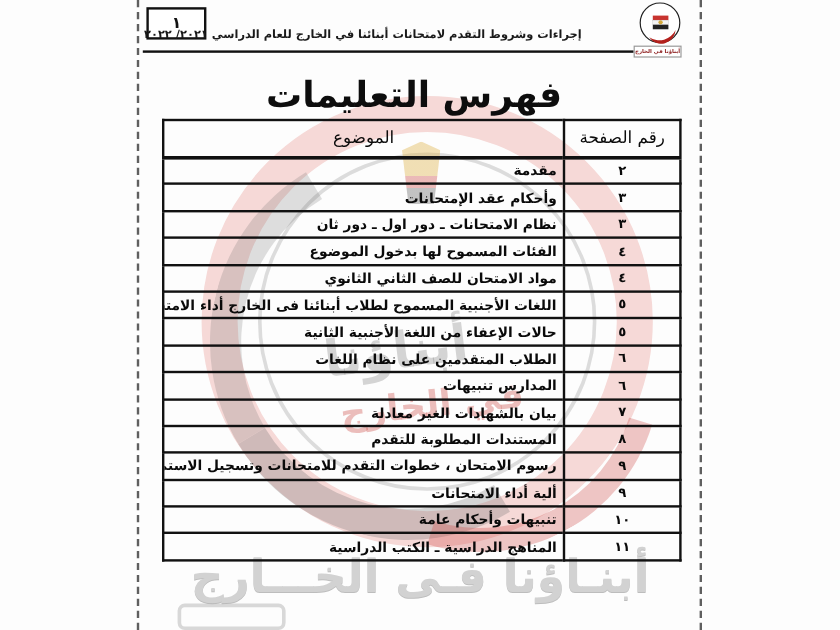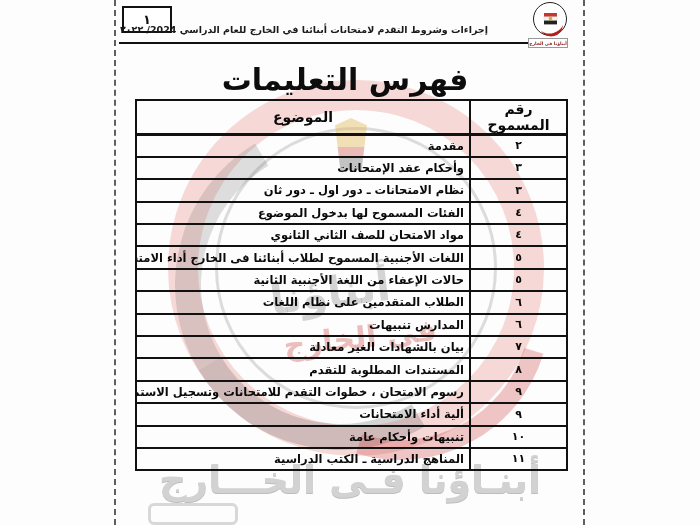--- a/index.html
+++ b/index.html
@@ -68,21 +68,21 @@
                border:3px solid rgba(180,180,180,0.5); border-radius:6px; }
 
   
   table.toc { position:absolute; left:135px; top:99px; width:431px;
               border-collapse:collapse; table-layout:fixed; direction:rtl;
               background:transparent; z-index:4; }
   table.toc col.c-page  { width:97px; }
   table.toc col.c-topic { width:334px; }
   table.toc th, table.toc td { border:2px solid #111; background:transparent;
               color:#0a0a0a; overflow:hidden; }
-  table.toc thead th { height:31px; font-size:14px; font-weight:bold;
+  table.toc thead th { height:31px; font-size:14px; font-weight:normal;
               text-align:center; vertical-align:middle; border-bottom:3.5px solid #111; }
   table.toc tbody td { height:22.4px; font-size:11.5px; font-weight:bold;
               vertical-align:middle; line-height:1.05; }
   table.toc tbody td.page  { text-align:center; font-size:11px; }
   table.toc tbody td.topic { text-align:right; padding-right:5px; padding-left:16px;
               white-space:nowrap; }
 </style>
 </head>
 <body>
 
@@ -96,21 +96,21 @@
   <div class="wm wm-arc-gray"></div>
   <div class="wm wm-arc-red"></div>
   <div class="wm wm-eagle"></div>
   <div class="wm wm-callig-gray">أبناؤنا</div>
   <div class="wm wm-callig-red">في الخارج</div>
   <div class="wm wm-bottom">أبنـاؤنا فـى الخـــارج</div>
   <div class="wm wm-box-bl"></div>
 
   <div class="pageno-box">١</div>
 
-  <div class="header-line">إجراءات وشروط التقدم لامتحانات أبنائنا في الخارج للعام الدراسي 2024/ ٢٠٢٢</div>
+  <div class="header-line">إجراءات وشروط التقدم لامتحانات أبنائنا في الخارج للعام الدراسي ٢٠٢١/ ٢٠٢٢</div>
   <div class="header-rule"></div>
 
   <div class="logo-wrap">
     <svg width="40" height="40" viewBox="0 0 40 40">
       <circle cx="20" cy="18" r="16.5" fill="#ffffff" stroke="#222" stroke-width="1"></circle>
       <path d="M20 2.5 A15.5 15.5 0 1 0 20 33.5 A12.5 12.5 0 1 1 20 2.5 Z" fill="#111"></path>
       <path d="M11 30 A15 15 0 0 0 33 24 A12 12 0 0 1 11 30 Z" fill="#b3201c"></path>
       <rect x="14" y="12" width="13" height="3.8" fill="#c8342f"></rect>
       <rect x="14" y="15.8" width="13" height="3.8" fill="#f4f4f4" stroke="#bbb" stroke-width="0.3"></rect>
       <rect x="14" y="19.6" width="13" height="3.8" fill="#222"></rect>
@@ -121,21 +121,21 @@
 
   <div class="doc-title">فهرس التعليمات</div>
 
   <table class="toc">
     <colgroup>
         <col class="c-page">
         <col class="c-topic">
       </colgroup>
     <thead>
       <tr>
-        <th>رقم المسموح</th>
+        <th>رقم الصفحة</th>
         <th>الموضوع</th>
       </tr>
     </thead>
     <tbody>
 
         <tr>
           <td class="page">٢</td>
           <td class="topic">مقدمة</td>
         </tr>
 

